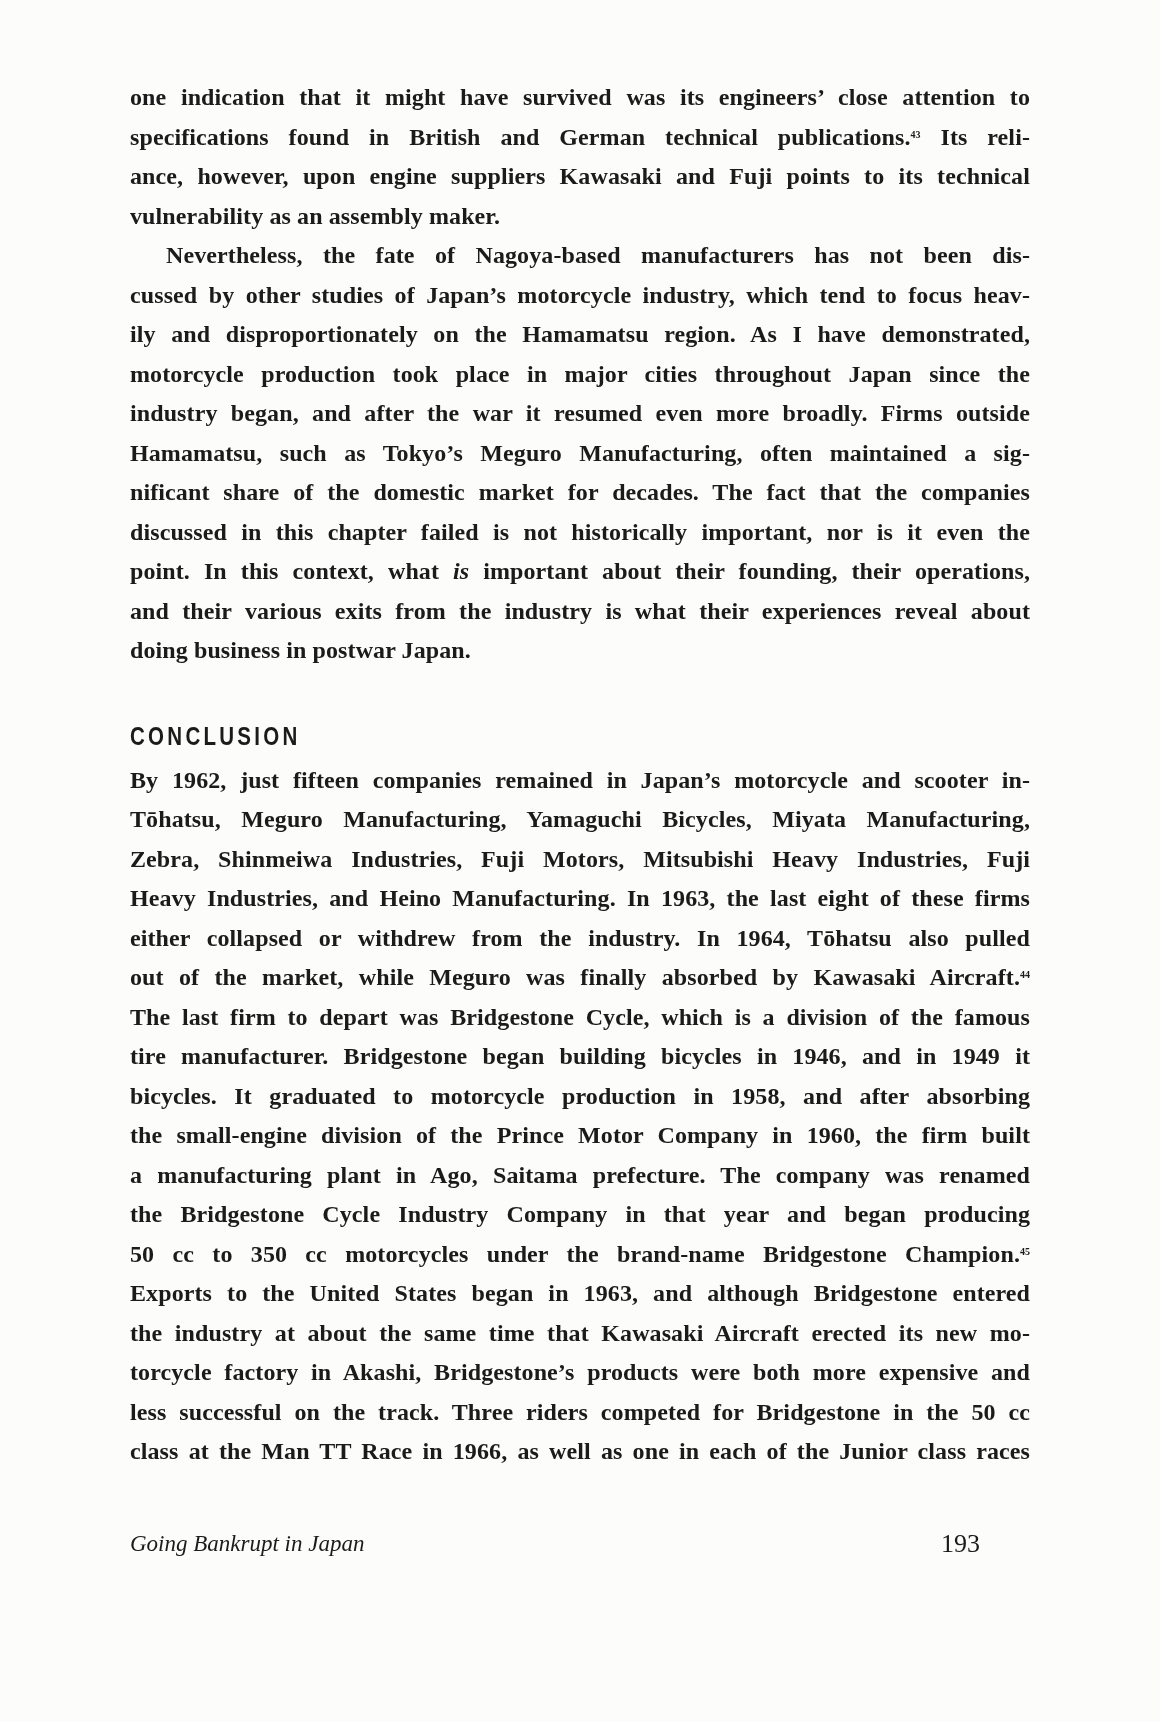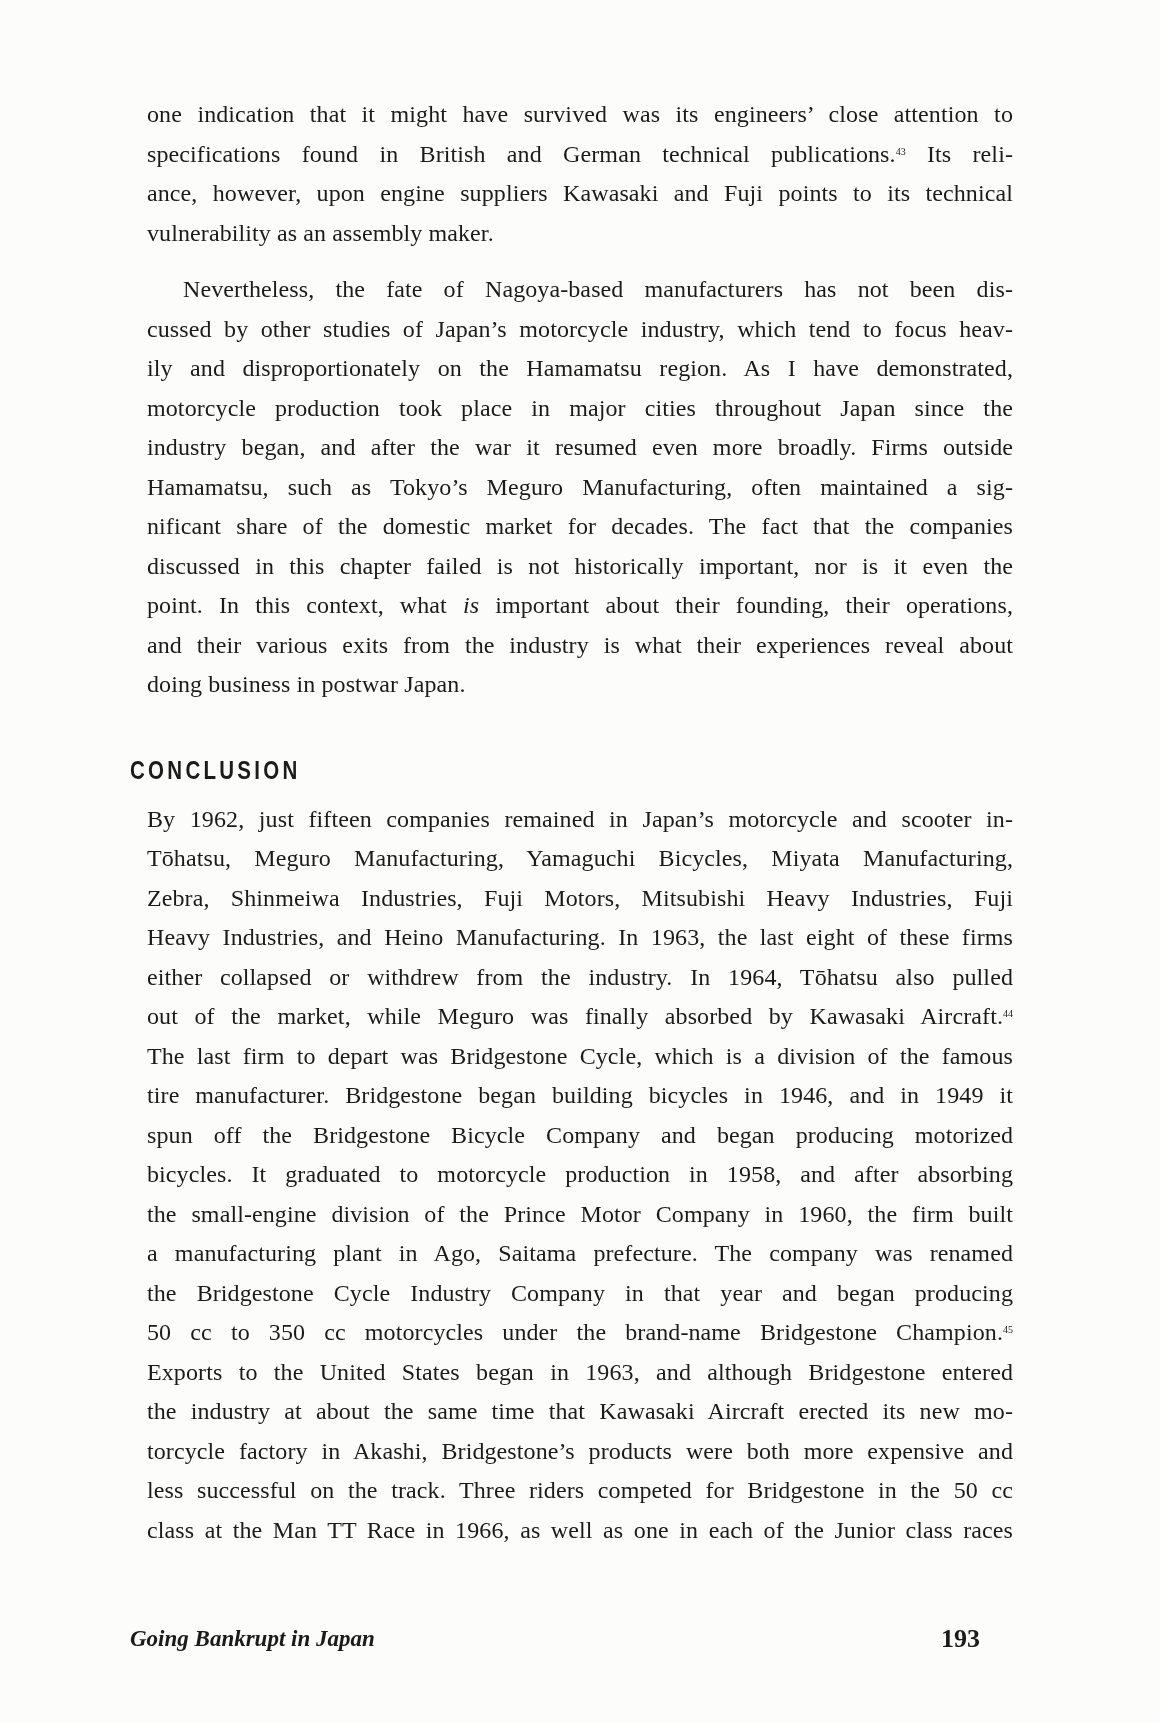--- a/index.html
+++ b/index.html
@@ -16,21 +16,21 @@
     color: var(--ink, #1b1b1b);
     font-family: "Liberation Serif", serif;
     overflow: hidden;
   }
   .text-block {
     position: absolute;
     left: 130px;
     top: 78px;
     width: 900px;
   }
-  .para { margin: 17px; }
+  .para { margin: 0; font-weight: bold; }
   .line {
     font-size: 24px;
     line-height: 39.5px;
     text-align: justify;
     text-align-last: justify;
     letter-spacing: 0.1px;
   }
   .line.flush { text-align-last: left; }
   .line.indent { text-indent: 36px; }
   .sup {
@@ -45,25 +45,24 @@
     font-family: "Liberation Sans", sans-serif;
     font-weight: bold;
     font-size: 25px;
     line-height: 26px;
     letter-spacing: 4px;
     transform: scaleX(0.82);
     transform-origin: left center;
     color: var(--ink, #161616);
   }
   .page-footer {
-    margin-top: 74px;
+    margin-top: 57px;
     display: flex;
     justify-content: space-between;
     align-items: flex-start;
-    font-weight: bold;
   }
   .running-title {
     font-style: italic;
     font-size: 23px;
     line-height: 30px;
   }
   .folio {
     font-size: 26px;
     line-height: 30px;
     padding-right: 50px;
@@ -100,21 +99,20 @@
 
     <div class="para">
         <div class="line"><span>By 1962, just fifteen companies remained in Japan’s motorcycle and scooter in-</span></div>
         <div class="line"><span>Tōhatsu, Meguro Manufacturing, Yamaguchi Bicycles, Miyata Manufacturing,</span></div>
         <div class="line"><span>Zebra, Shinmeiwa Industries, Fuji Motors, Mitsubishi Heavy Industries, Fuji</span></div>
         <div class="line"><span>Heavy Industries, and Heino Manufacturing. In 1963, the last eight of these firms</span></div>
         <div class="line"><span>either collapsed or withdrew from the industry. In 1964, Tōhatsu also pulled</span></div>
         <div class="line"><span>out of the market, while Meguro was finally absorbed by Kawasaki Aircraft.</span><span class="sup">44</span></div>
         <div class="line"><span>The last firm to depart was Bridgestone Cycle, which is a division of the famous</span></div>
         <div class="line"><span>tire manufacturer. Bridgestone began building bicycles in 1946, and in 1949 it</span></div>
-        <div class="line"><span>spun off the Bridgestone Bicycle Company and began producing motorized</span></div>
         <div class="line"><span>bicycles. It graduated to motorcycle production in 1958, and after absorbing</span></div>
         <div class="line"><span>the small-engine division of the Prince Motor Company in 1960, the firm built</span></div>
         <div class="line"><span>a manufacturing plant in Ago, Saitama prefecture. The company was renamed</span></div>
         <div class="line"><span>the Bridgestone Cycle Industry Company in that year and began producing</span></div>
         <div class="line"><span>50 cc to 350 cc motorcycles under the brand-name Bridgestone Champion.</span><span class="sup">45</span></div>
         <div class="line"><span>Exports to the United States began in 1963, and although Bridgestone entered</span></div>
         <div class="line"><span>the industry at about the same time that Kawasaki Aircraft erected its new mo-</span></div>
         <div class="line"><span>torcycle factory in Akashi, Bridgestone’s products were both more expensive and</span></div>
         <div class="line"><span>less successful on the track. Three riders competed for Bridgestone in the 50 cc</span></div>
         <div class="line"><span>class at the Man TT Race in 1966, as well as one in each of the Junior class races</span></div>

